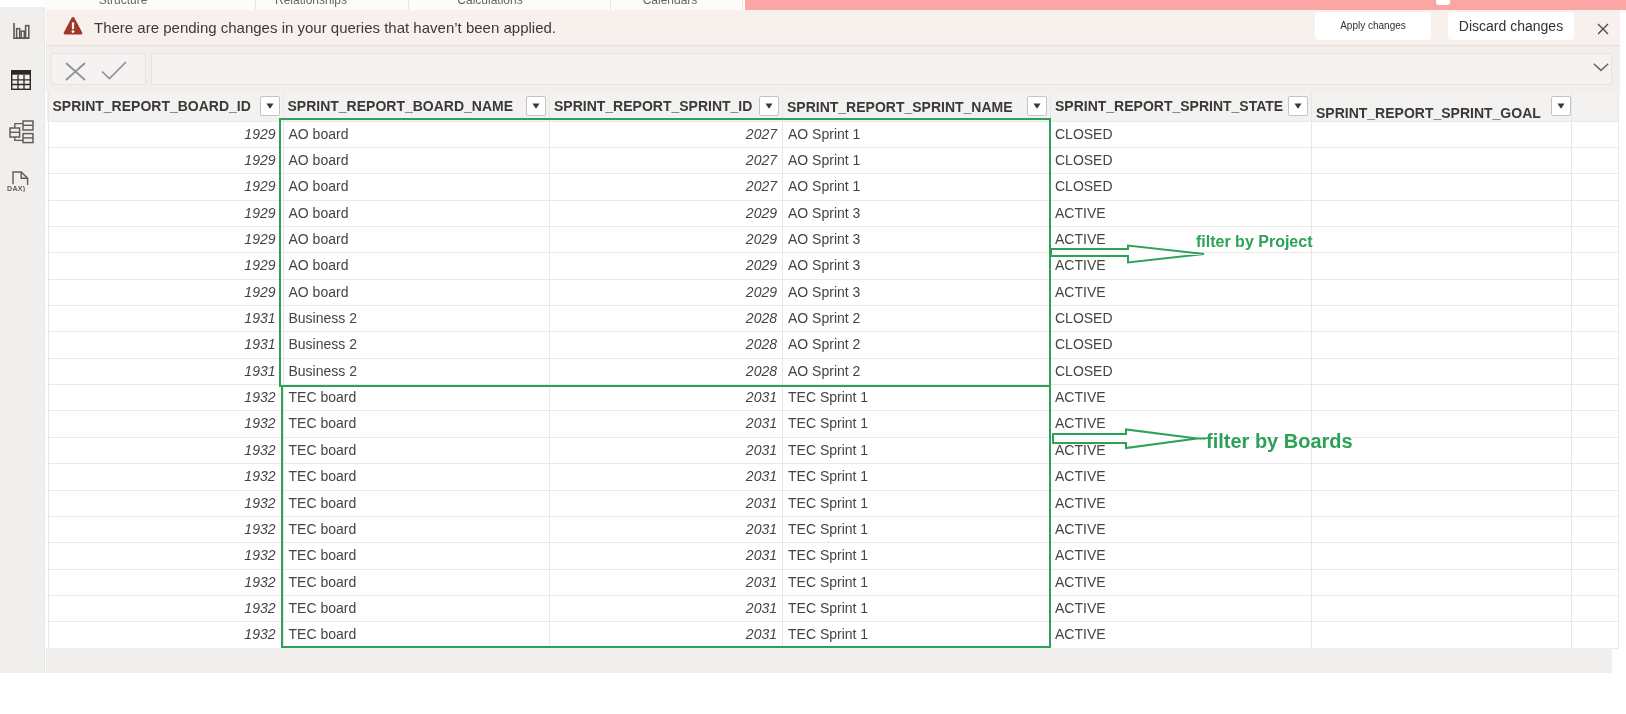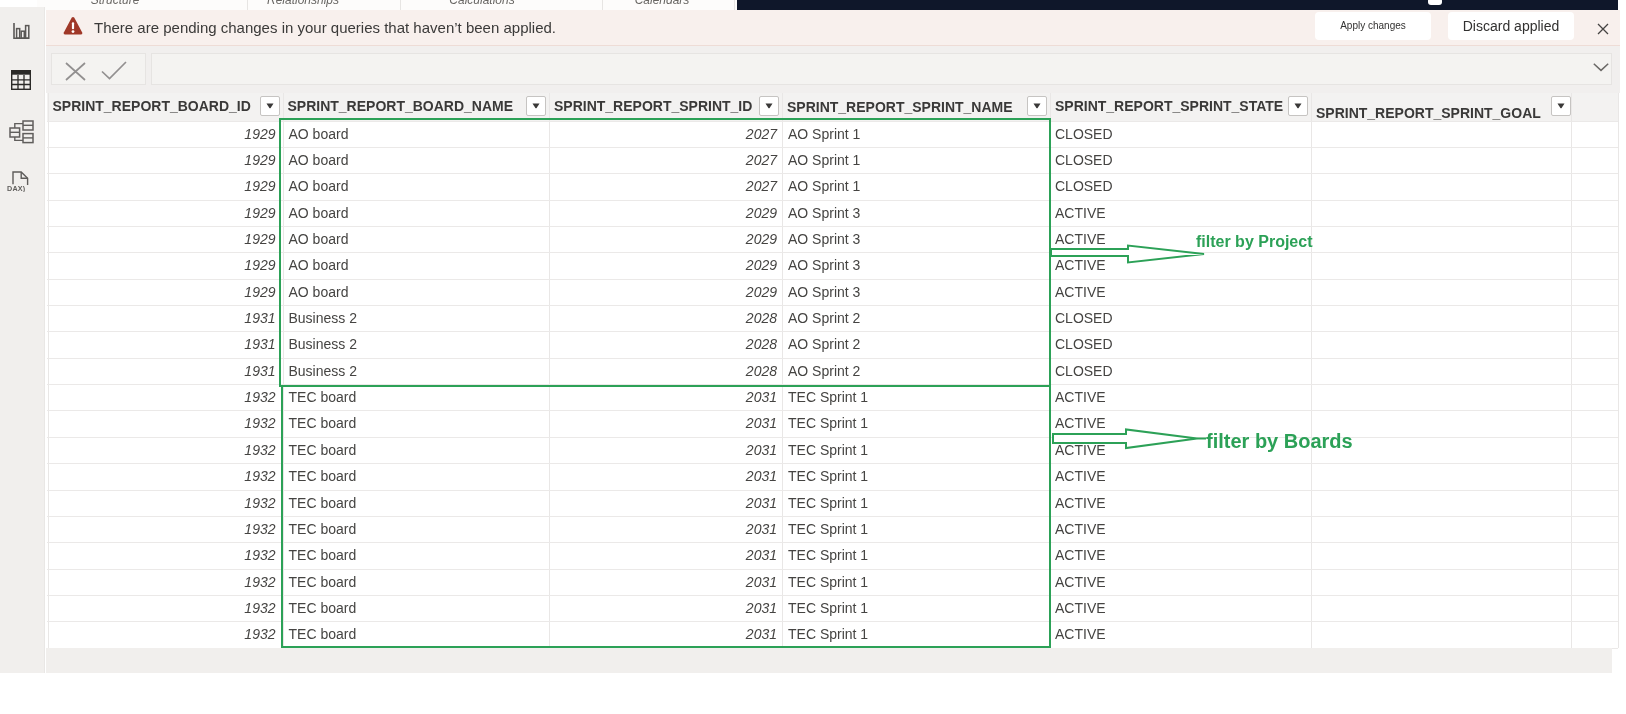--- a/index.html
+++ b/index.html
@@ -4,21 +4,21 @@
 *{margin:0;padding:0;box-sizing:border-box;}
 html,body{width:1626px;height:714px;background:#ffffff;overflow:hidden;
   font-family:"Liberation Sans",sans-serif;}
 .a{position:absolute;}
 .hdrtxt{font-weight:bold;font-size:14px;color:#3a3938;white-space:nowrap;}
 .cell{font-size:14px;color:#454442;white-space:nowrap;}
 .num{font-style:italic;}
 .fbtn{background:#ffffff;border:1px solid #c6c4c2;border-radius:2px;}
 </style></head>
 <body>
-<div class="a" style="left:37px;top:0;width:1581px;height:10px;background:#0f172a;overflow:hidden;font-style:italic;">
+<div class="a" style="left:45px;top:0;width:1581px;height:10px;background:#fca5a5;overflow:hidden;">
 <div class="a" style="left:0;top:0;width:700px;height:10px;background:#fdfcfb;"></div>
 <div class="a" style="left:-2px;top:-7px;width:160px;text-align:center;font-size:12px;color:#686663;">Structure</div>
 <div class="a" style="left:186px;top:-7px;width:160px;text-align:center;font-size:12px;color:#686663;">Relationships</div>
 <div class="a" style="left:365px;top:-7px;width:160px;text-align:center;font-size:12px;color:#686663;">Calculations</div>
 <div class="a" style="left:545px;top:-7px;width:160px;text-align:center;font-size:12px;color:#686663;">Calendars</div>
 <div class="a" style="left:210px;top:0;width:1px;height:10px;background:#e7e5e3;"></div>
 <div class="a" style="left:363px;top:0;width:1px;height:10px;background:#e7e5e3;"></div>
 <div class="a" style="left:565px;top:0;width:1px;height:10px;background:#e7e5e3;"></div>
 <div class="a" style="left:697px;top:0;width:1px;height:10px;background:#e7e5e3;"></div>
 <div class="a" style="left:1391px;top:-2px;width:14px;height:7px;background:#ffffff;border-radius:3px;"></div>
@@ -54,21 +54,21 @@
 </svg>
 </div>
 <div class="a" style="left:46px;top:10px;width:1574px;height:36px;background:#f8f0ed;border-bottom:1px solid #eedcd6;">
 <svg class="a" style="left:17px;top:6px" width="20" height="20" viewBox="0 0 20 20">
 <path d="M8.8 1.6 Q10 0.4 11.2 1.6 L19.2 16.6 Q19.9 18.5 18 18.6 H2 Q0.1 18.5 0.8 16.6 Z" fill="#a03828"></path>
 <rect x="8.9" y="6.2" width="2.2" height="7" rx="1" fill="#ffffff"></rect>
 <circle cx="10" cy="15.6" r="1.4" fill="#ffffff"></circle>
 </svg>
 <div class="a" style="left:48px;top:0;height:36px;line-height:36px;font-size:15px;color:#3b3a39;">There are pending changes in your queries that haven’t been applied.</div>
 <div class="a" style="left:1269px;top:2px;width:116px;height:28px;background:#ffffff;border-radius:4px;text-align:center;line-height:28px;font-size:10px;color:#323130;">Apply changes</div>
-<div class="a" style="left:1402px;top:2px;width:126px;height:28px;background:#ffffff;border-radius:4px;text-align:center;line-height:28px;font-size:14px;color:#323130;">Discard applied</div>
+<div class="a" style="left:1402px;top:2px;width:126px;height:28px;background:#ffffff;border-radius:4px;text-align:center;line-height:28px;font-size:14px;color:#323130;">Discard changes</div>
 <svg class="a" style="left:1551px;top:13px" width="12" height="12" viewBox="0 0 12 12">
 <path d="M1 1 L11 11 M11 1 L1 11" stroke="#454442" stroke-width="1.3"></path>
 </svg>
 </div>
 <div class="a" style="left:46px;top:46px;width:1574px;height:47px;background:#f1efee;">
 <div class="a" style="left:5px;top:7px;width:95px;height:32px;background:#f4f3f1;border:1px solid #e6e4e2;"></div>
 <svg class="a" style="left:19px;top:15.5px" width="21" height="19" viewBox="0 0 21 19">
 <path d="M1 1 L20 18 M20 1 L1 18" stroke="#929090" stroke-width="1.7"></path>
 </svg>
 <svg class="a" style="left:55px;top:15px" width="26" height="19" viewBox="0 0 26 19">

